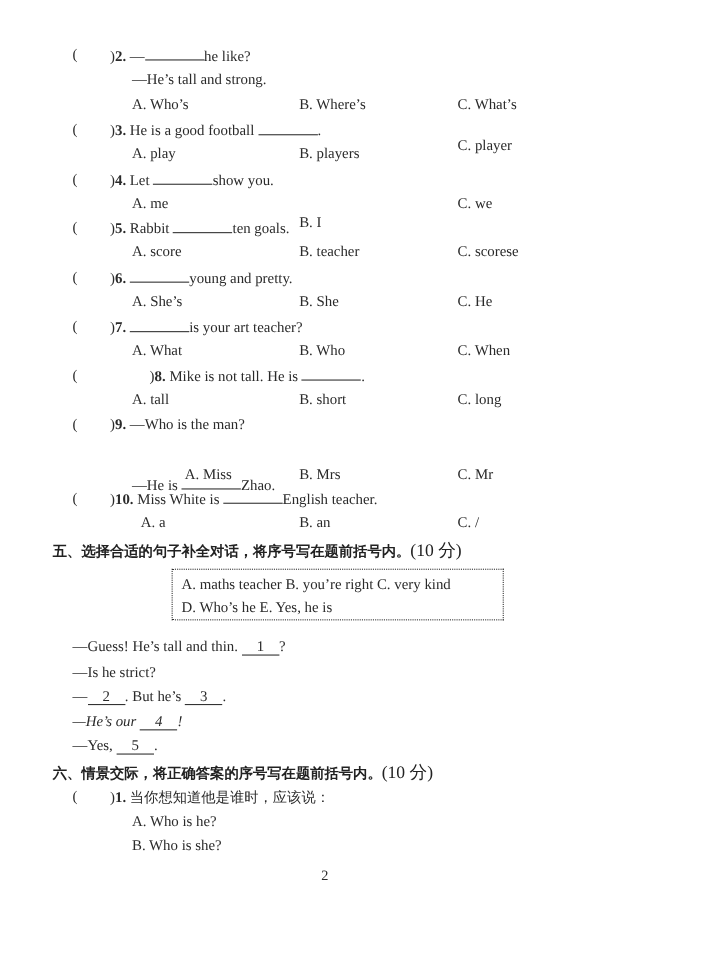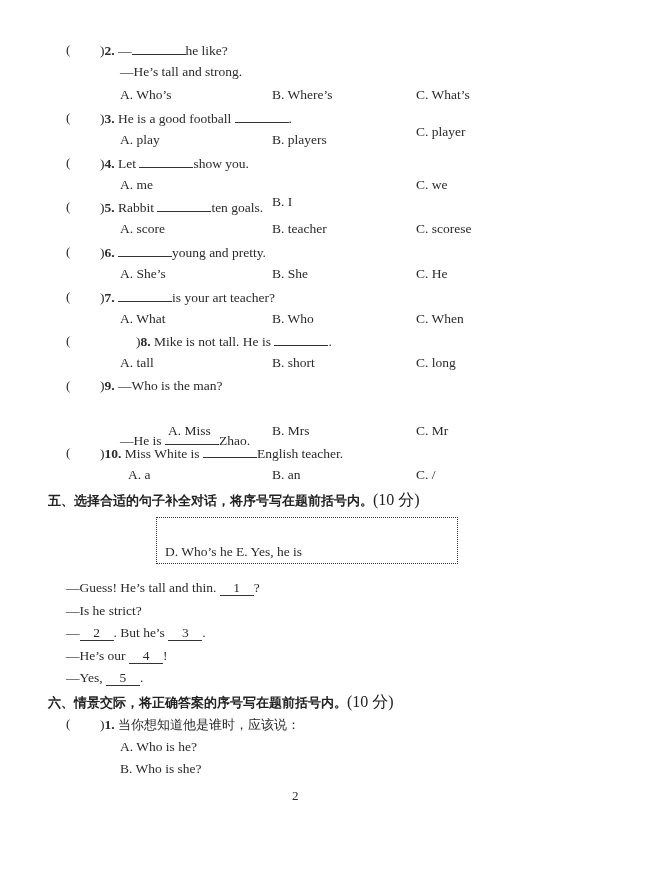--- a/index.html
+++ b/index.html
@@ -98,27 +98,28 @@
   <span class="paren" style="top:445px;"><span>(</span></span>
   <div class="abs" style="left:100px; top:445px;"><span>)</span><span class="qnum">10.</span> <span>Miss White is </span><span class="blank"></span><span>English teacher.</span></div>
   <div class="abs" style="left:128px; top:467px;">A. a</div>
   <div class="abs" style="left:272px; top:467px;">B. an</div>
   <div class="abs" style="left:416px; top:467px;">C. /</div>
 </div>
 
 <div class="section-title" style="top:490px;"><span>五、选择合适的句子补全对话，将序号写在题前括号内。</span><span class="score">(10 分)</span></div>
 
 <div class="optbox">
+  <div class="row" style="top:5px;">A. maths teacher    B. you’re right    C. very kind</div>
   <div class="row" style="top:26px;">D. Who’s he    E. Yes, he is</div>
 </div>
 
 <div class="abs" style="left:66px; top:580px;"><span>—Guess!  He’s tall and thin. </span><span class="blank num"><span>1</span></span><span>?</span></div>
 <div class="abs" style="left:66px; top:603px;">—Is he strict?</div>
 <div class="abs" style="left:66px; top:625px;"><span>—</span><span class="blank num"><span>2</span></span><span>. But he’s </span><span class="blank num"><span>3</span></span><span>.</span></div>
-<div class="abs" style="left:66px; top:648px;"><span>—He’s our </span><span class="blank num"><span>4</span></span><span>!</span></div>
+<div class="abs" style="left:66px; top:648px;font-style:italic;"><span>—He’s our </span><span class="blank num"><span>4</span></span><span>!</span></div>
 <div class="abs" style="left:66px; top:670px;"><span>—Yes, </span><span class="blank num"><span>5</span></span><span>.</span></div>
 
 <div class="section-title" style="top:692px;"><span>六、情景交际，将正确答案的序号写在题前括号内。</span><span class="score">(10 分)</span></div>
 
 <div>
   <span class="paren" style="top:716px;"><span>(</span></span>
   <div class="abs" style="left:100px; top:716px;"><span>)</span><span class="qnum">1.</span> <span style="font-family:'DejaVu Sans',sans-serif; font-size:13px;">当你想知道他是谁时，应该说：</span></div>
   <div class="abs" style="left:120px; top:739px;">A. Who is he?</div>
   <div class="abs" style="left:120px; top:761px;">B. Who is she?</div>
 </div>

